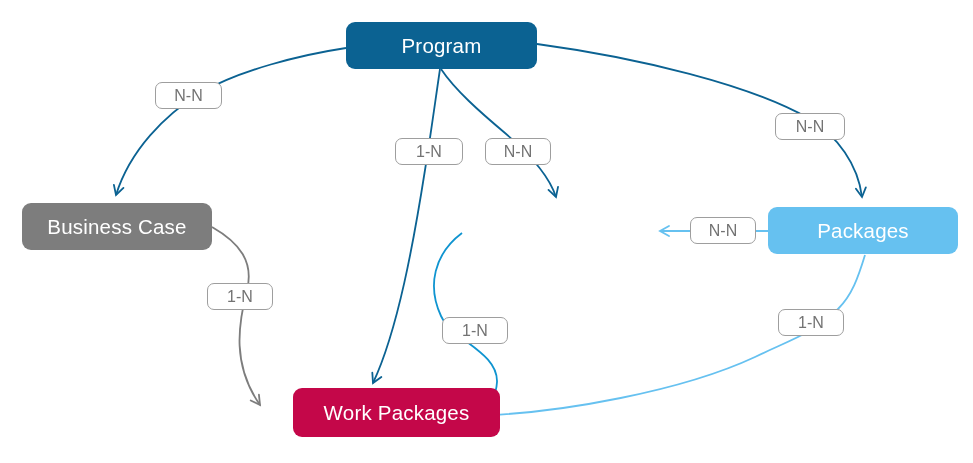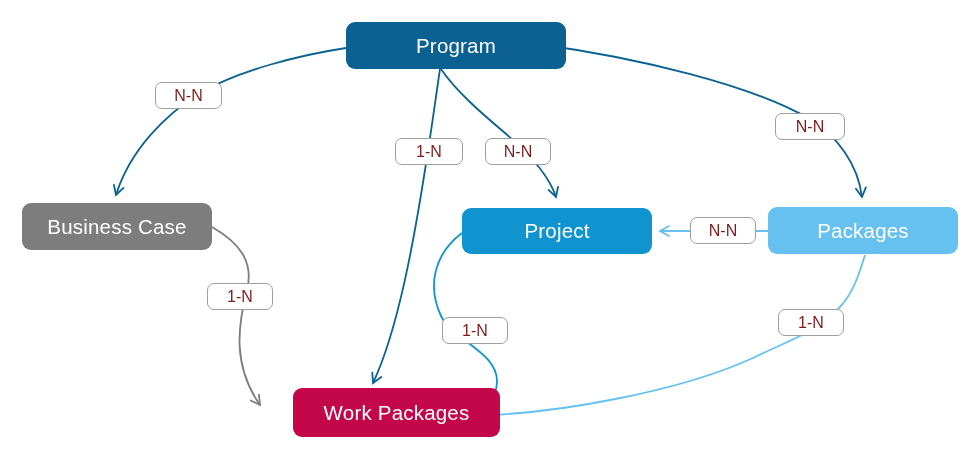--- a/index.html
+++ b/index.html
@@ -27,21 +27,21 @@
   .edge-label {
     position: absolute;
     box-sizing: border-box;
     background: #ffffff;
     border: 1.5px solid #9e9e9e;
     border-radius: 7px;
     display: flex;
     align-items: center;
     justify-content: center;
     font-size: 16px;
-    color: #7f1d1d;
+    color: #737373;
     height: 27px;
   }
 </style>
 </head>
 <body>
 
 <div id="canvas">
 
   <svg id="edges" width="973" height="463" viewBox="0 0 973 463" xmlns="http://www.w3.org/2000/svg">
     <defs>
@@ -62,25 +62,24 @@
     <path class="edge" marker-end="url(#arrow-dark)" d="M 346 48 C 300 55 240 70 200 93 C 165 115 130 150 116 195" style="stroke: rgb(11, 98, 146);"></path>
     <path class="edge" marker-end="url(#arrow-dark)" d="M 440 69 C 434 110 430 140 425 170 C 414 240 398 330 373 383" style="stroke: rgb(11, 98, 146);"></path>
     <path class="edge" marker-end="url(#arrow-dark)" d="M 441 69 C 455 90 480 112 505 133 C 525 150 548 172 556 197" style="stroke: rgb(11, 98, 146);"></path>
     <path class="edge" marker-end="url(#arrow-dark)" d="M 537 44 C 640 58 750 85 808 118 C 838 136 858 165 862 197" style="stroke: rgb(11, 98, 146);"></path>
     <path class="edge" marker-end="url(#arrow-light)" d="M 768 231 L 660 231" style="stroke: rgb(102, 193, 240);"></path>
     <path class="edge" marker-end="url(#arrow-gray)" d="M 212 227 C 240 243 254 262 247 290 C 238 325 232 365 260 405" style="stroke: rgb(125, 125, 125);"></path>
     <path class="edge" marker-end="url(#arrow-mid)" d="M 462 233 C 434 254 427 286 441 316 C 452 340 498 352 497 382 C 496 398 490 404 480 410" style="stroke: rgb(15, 148, 208);"></path>
     <path class="edge" marker-end="url(#arrow-light)" d="M 865 255 C 858 278 852 295 838 309 C 815 333 790 340 755 357 C 680 392 560 412 490 415" style="stroke: rgb(102, 193, 240);"></path>
   </svg>
 
-  <div class="node" style="left: 346px; top: 22px; width: 220px; height: 47px; background-color: rgb(11, 98, 146);">Program</div>
+  <div class="node" style="left: 346px; top: 22px; width: 191px; height: 47px; background-color: rgb(11, 98, 146);">Program</div>
 
   <div class="node" style="left: 22px; top: 203px; width: 190px; height: 47px; background-color: rgb(125, 125, 125);">Business Case</div>
 
-  <div class="node" style="left: 462px; top: 208px; width: 190px; height: 46px; background-color: rgb(15, 148, 208);">Project</div>
 
   <div class="node" style="left: 768px; top: 207px; width: 190px; height: 47px; background-color: rgb(102, 193, 240);">Packages</div>
 
   <div class="node" style="left: 270px; top: 388px; width: 207px; height: 49px; background-color: rgb(196, 7, 73); margin-left: 23px;">Work Packages</div>
 
   <div class="edge-label" style="left:155px; top:82px; width:67px;">N-N</div>
   <div class="edge-label" style="left:395px; top:138px; width:68px;">1-N</div>
   <div class="edge-label" style="left:485px; top:138px; width:66px;">N-N</div>
   <div class="edge-label" style="left:775px; top:113px; width:70px;">N-N</div>
   <div class="edge-label" style="left:690px; top:217px; width:66px;">N-N</div>

